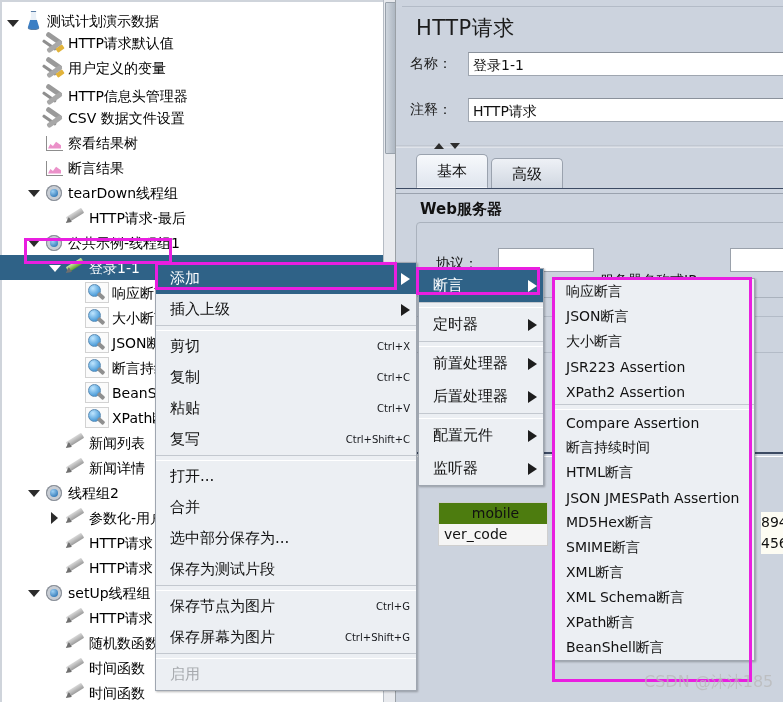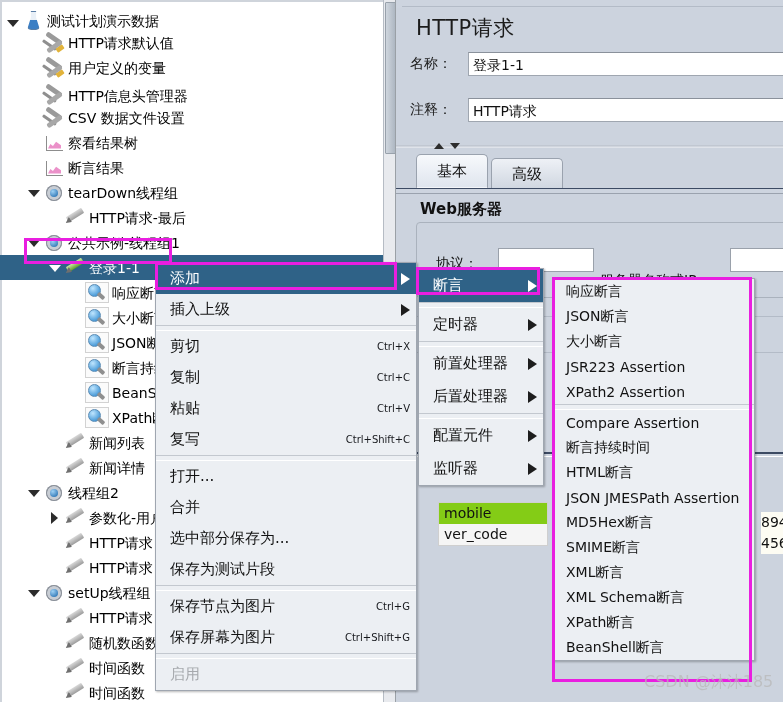--- a/index.html
+++ b/index.html
@@ -195,21 +195,21 @@
   .field-label{position:absolute;font-size:14px;color:#151515;}
   .field-box{
     position:absolute;background:#fff;border:1px solid #9aa1ab;height:22px;
   }
 
   .kv-list{
     position:absolute;left:34px;top:500px;width:108px;height:42px;
     background:#f5f5f5;border:1px solid #cfcfcf;font-size:14px;color:#111;
   }
   .kv-list div{height:21px;line-height:21px;padding-left:5px;}
-  .kv-list div.first{background:#84cc16;}
+  .kv-list div.first{background:#4d7c0f;text-align:center;}
 
   .num-col{
     position:absolute;left:761px;top:512px;width:22px;font-size:14px;color:#111;
   }
   .num-col div{height:21px;line-height:21px;background:#fdfcf3;}
 
   .rp-line{position:absolute;background:#b3bbc7;height:1px;}
   .rp-line2{position:absolute;background:#ffffff;height:1px;}
 
   

